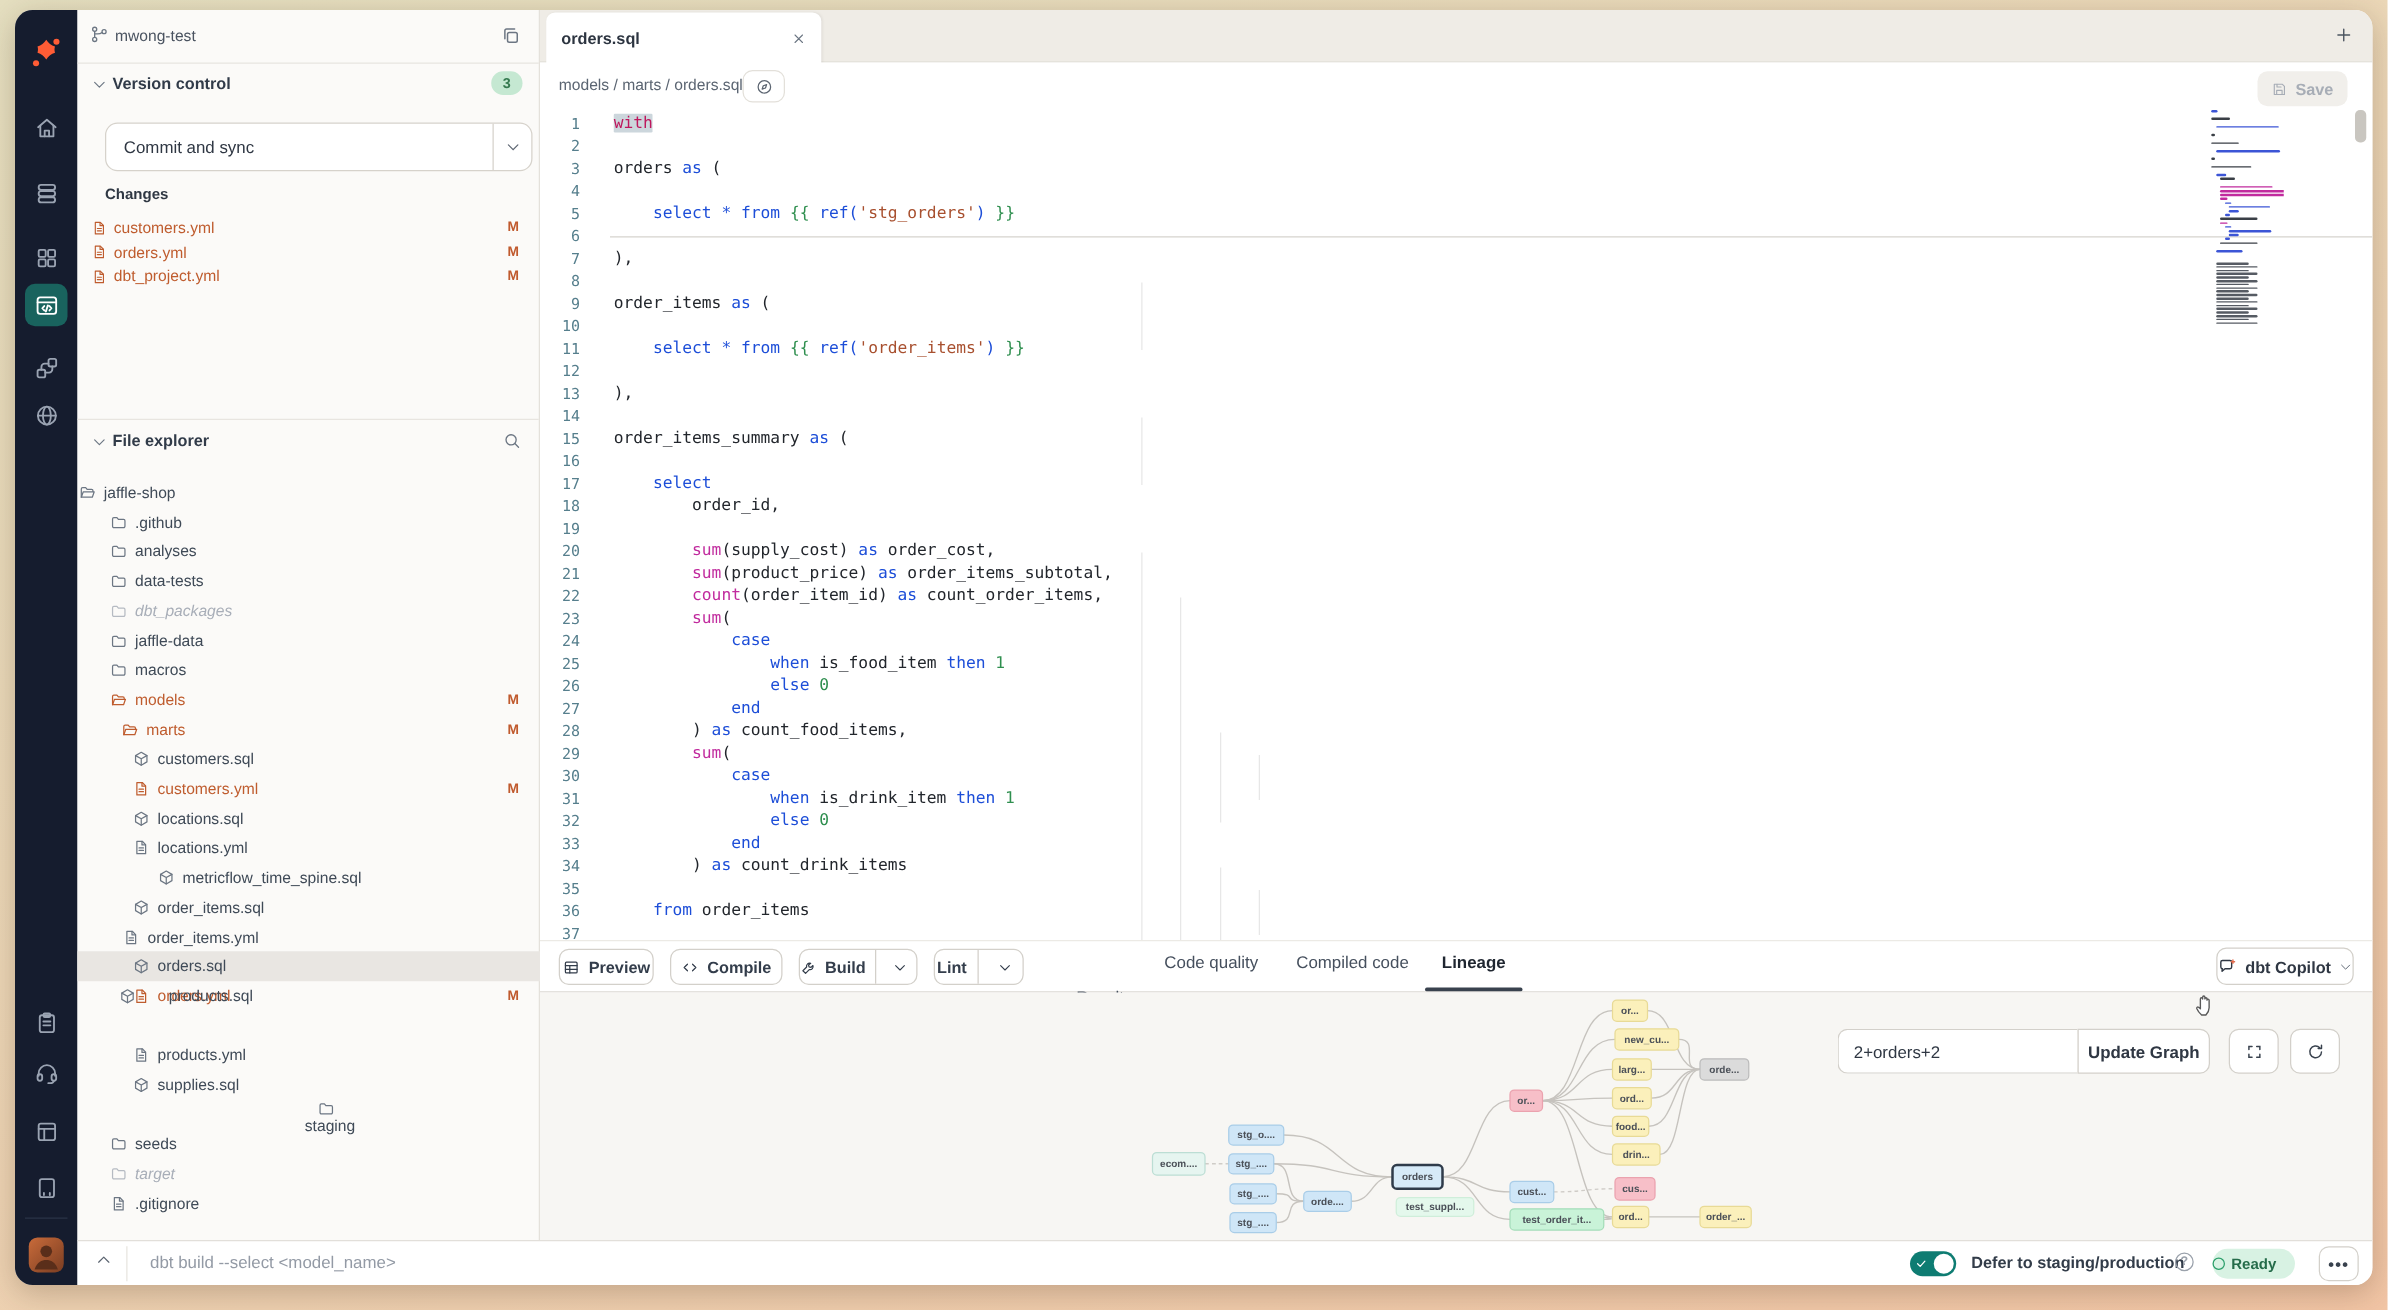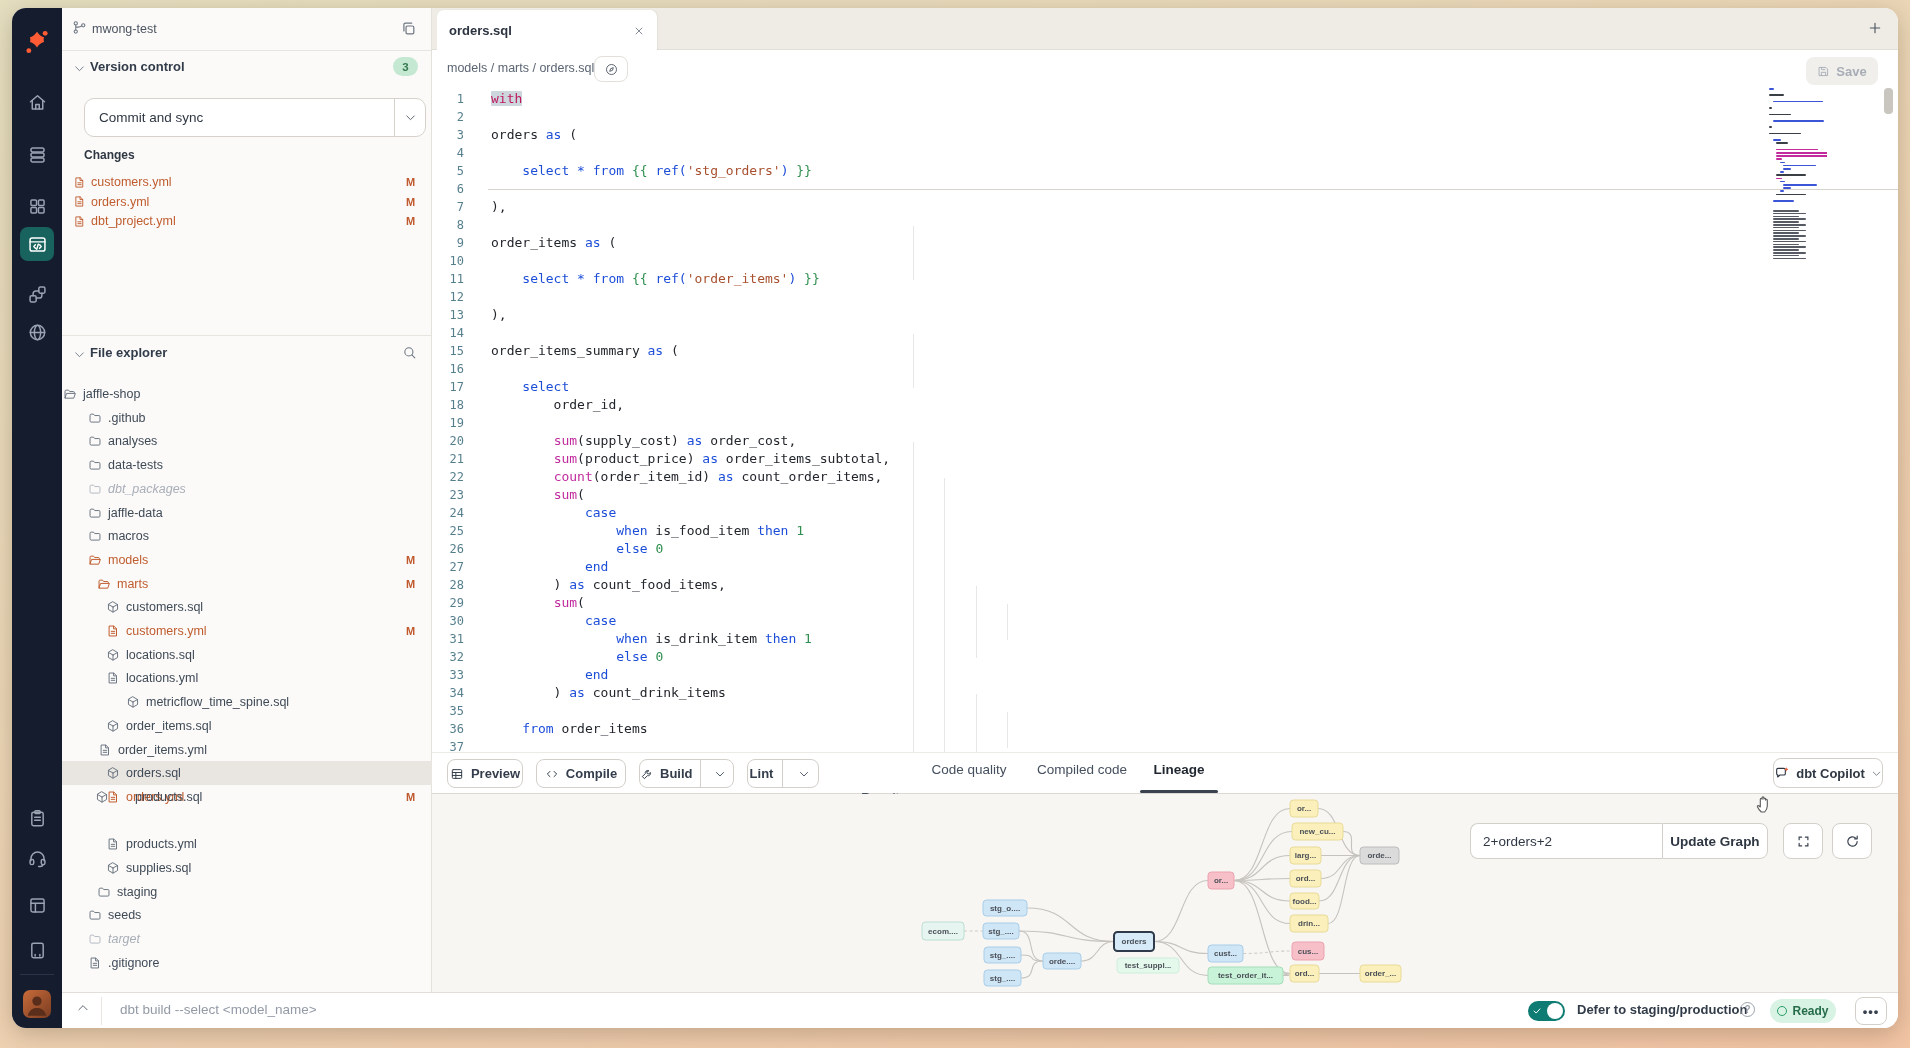--- a/index.html
+++ b/index.html
@@ -81,21 +81,21 @@
   
   #statusbar{position:absolute;left:50px;top:984px;width:1836px;height:36px;background:#fff;border-top:1px solid #e2dfda}
   #cmd-collapse{position:absolute;left:14px;top:8px;color:#5c6571;cursor:pointer}
   #cmd-sep{position:absolute;left:39px;top:4px;width:1px;height:28px;background:#e8e5e0}
   #cmd-text{position:absolute;left:58px;top:9px;font-size:13.5px;color:#939aa5;cursor:text}
   #toggle{position:absolute;left:1466px;top:8px;width:37px;height:20px;background:#0e7c72;border-radius:10px;cursor:pointer}
   #toggle .knob{position:absolute;right:2px;top:2px;width:16px;height:16px;background:#fff;border-radius:50%}
   #toggle svg{position:absolute;left:4px;top:5px;width:10px;height:10px;stroke:#fff;stroke-width:2.4;fill:none;stroke-linecap:round;stroke-linejoin:round}
   #defer-lbl{position:absolute;left:1515px;top:9px;font-size:13px;font-weight:600;color:#323c49}
   #help-q{position:absolute;left:1678px;top:9px;width:15px;height:15px;border:1.4px solid #9aa1ab;border-radius:50%;color:#9aa1ab;font-size:10px;font-weight:700;display:flex;align-items:center;justify-content:center}
-  #ready-pill{position:absolute;left:1708px;top:6px;width:66px;height:24px;background:#d8f2e3;border-radius:13px;display:flex;align-items:center;justify-content:center;gap:5px;cursor:pointer}
+  #ready-pill{position:absolute;left:1708px;top:6px;width:66px;height:24px;background:#d8f2e3;border-radius:13px;display:flex;align-items:center;gap:5px;cursor:pointer}
   #ready-pill .dot{width:10px;height:10px;border:1.6px solid #2a9e69;border-radius:50%}
   #ready-pill .t{font-size:12px;font-weight:600;color:#256c4a}
   #dots-btn{position:absolute;left:1793px;top:4px;width:32px;height:28px;border:1px solid #d3d0ca;border-radius:8px;background:#fff;color:#39424e;font-weight:700;letter-spacing:1px;display:flex;align-items:center;justify-content:center;font-size:13px;cursor:pointer}
   
   .gnode{cursor:pointer}
   .gnode text{font-size:8px;font-weight:600;fill:#4b5058;font-family:"Liberation Sans",sans-serif}
   #hand-cursor{position:absolute;left:1741px;top:783px;width:24px;height:24px;pointer-events:none;z-index:50}
 </style>
 </head>
 <body>
@@ -463,21 +463,21 @@
           </div>
           <div class="tree-row" style="top: 848px; padding-left: 43px;">
             <span class="icon ">
               <svg viewBox="0 0 24 24">
                 <path d="M12 3.2 19.8 7.7v8.6L12 20.8 4.2 16.3V7.7z"></path>
                 <path d="M12 12 19.8 7.7M12 12 4.2 7.7M12 12v8.8"></path>
               </svg>
             </span>
             <span class="nm">supplies.sql</span>
           </div>
-          <div class="tree-row" style="top: 871.7px; padding-left: 34px;">
+          <div class="tree-row" style="top: 871.7px; padding-left: 34px; flex-direction: column;">
             <span class="icon ">
               <svg viewBox="0 0 24 24">
                 <path d="M3.5 7.2a1.8 1.8 0 0 1 1.8-1.8h4.2l2 2.4h7.2a1.8 1.8 0 0 1 1.8 1.8v7.6a1.8 1.8 0 0 1-1.8 1.8H5.3a1.8 1.8 0 0 1-1.8-1.8z"></path>
               </svg>
             </span>
             <span class="nm">staging</span>
           </div>
           <div class="tree-row" style="top: 895.4px; padding-left: 25px;">
             <span class="icon ">
               <svg viewBox="0 0 24 24">

